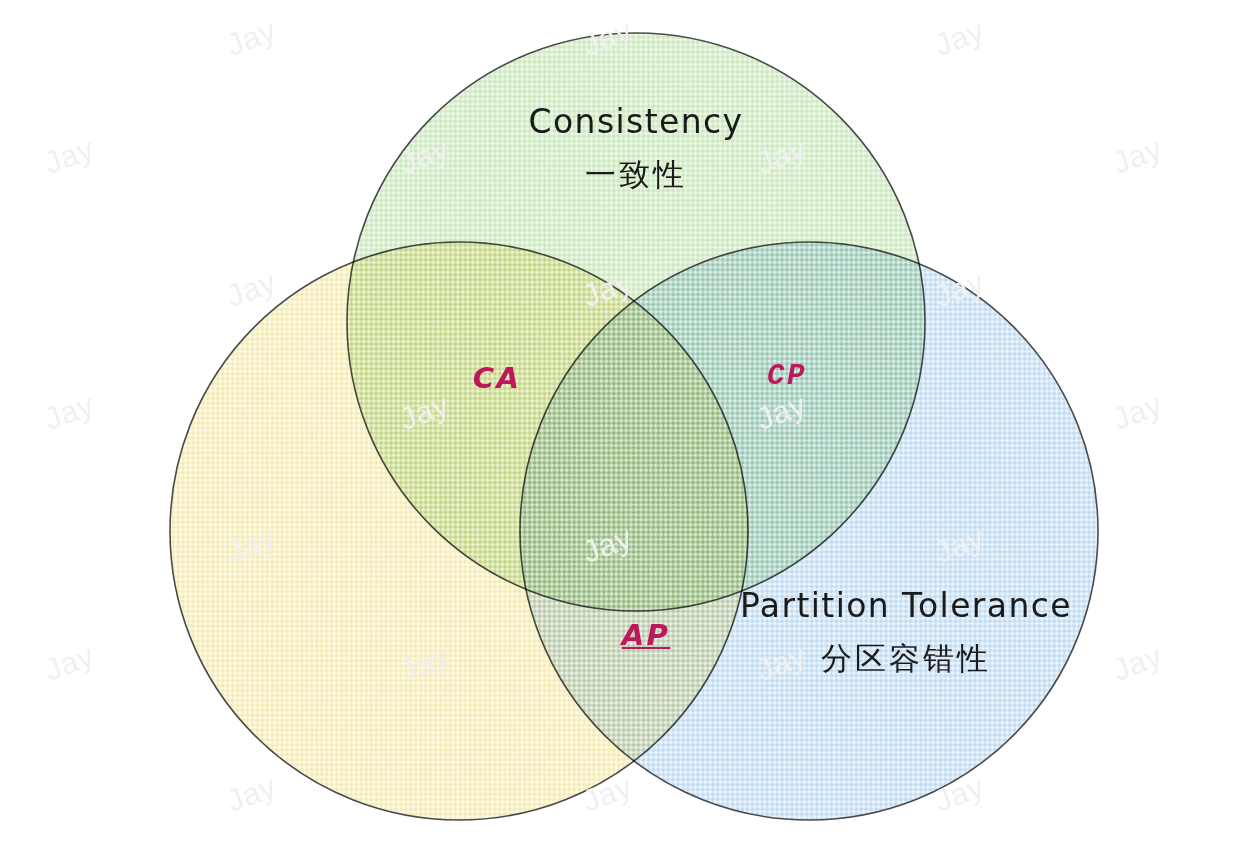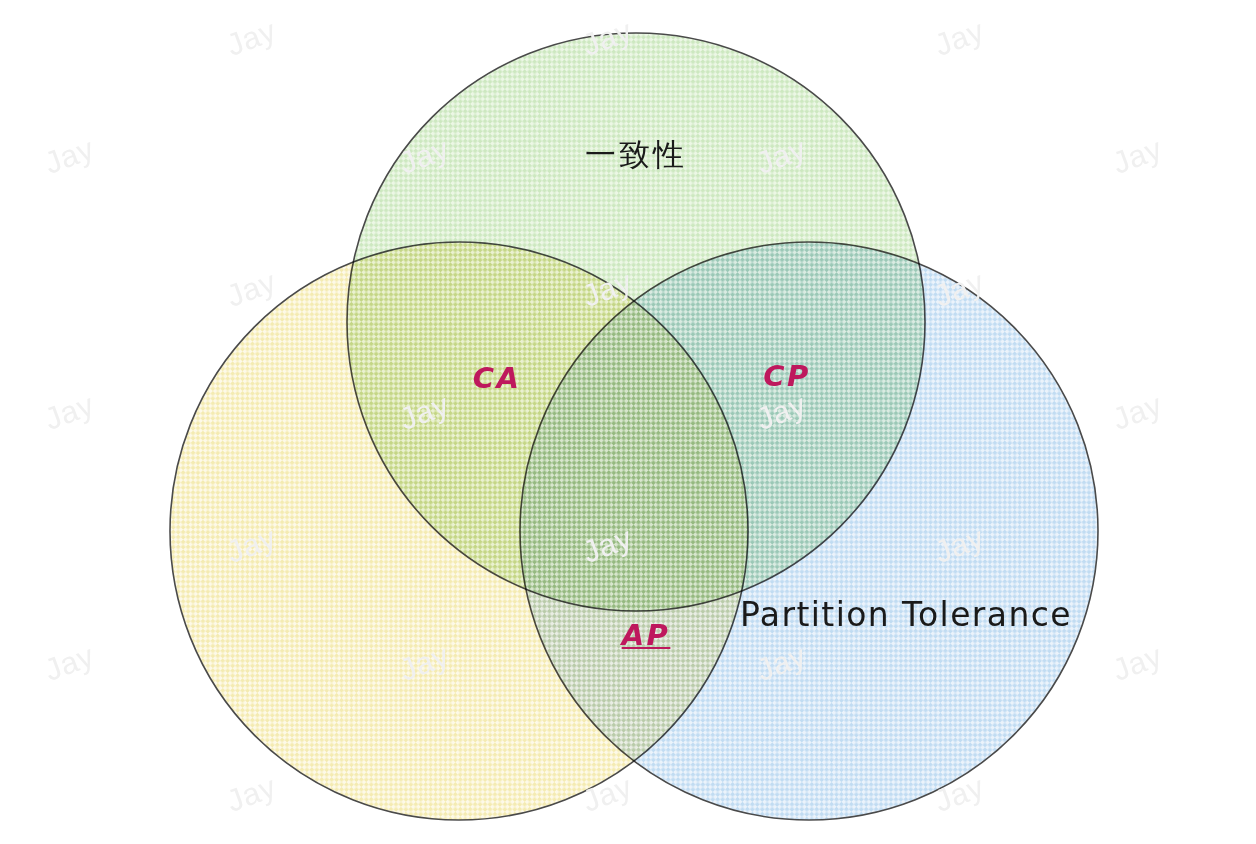--- a/index.html
+++ b/index.html
@@ -154,30 +154,32 @@
       <span class="watermark" style="left: 752px; top: 655px; color: rgb(240, 240, 240); transform: rotate(-20deg);">Jay</span>
       <span class="watermark" style="left: 1108px; top: 655px; color: rgb(240, 240, 240); transform: rotate(-20deg);">Jay</span>
       <span class="watermark" style="left: 222px; top: 786px; color: rgb(240, 240, 240); transform: rotate(-20deg);">Jay</span>
       <span class="watermark" style="left: 578px; top: 786px; color: rgb(240, 240, 240); transform: rotate(-20deg);">Jay</span>
       <span class="watermark" style="left: 930px; top: 786px; color: rgb(240, 240, 240); transform: rotate(-20deg);">Jay</span>
     </div>
 
   <div id="label-layer">
 
     <div class="set-label" style="left:636px; top:148px;">
+      <span class="en">Consistency</span>
       <span class="zh">一致性</span>
     </div>
 
     <div class="set-label" style="left:394px; top:615px;">
     </div>
 
-    <div class="set-label" style="left:906px; top:615px;">
+    <div class="set-label" style="left:906px; top:632px;">
       <span class="en">Partition Tolerance</span>
+      <span class="zh">分区容错性</span>
     </div>
 
     <div class="region-label" style="left:497px; top:378px;">CA</div>
 
-    <div class="region-label" style="left:787px; top:376px;">CP</div>
+    <div class="region-label" style="left:787px; top:376px;font-family:Liberation Mono, monospace;">CP</div>
 
     <div class="region-label" style="left:646px; top:635px;text-decoration:underline;">AP</div>
 
   </div>
 </div>
 
 </body></html>

